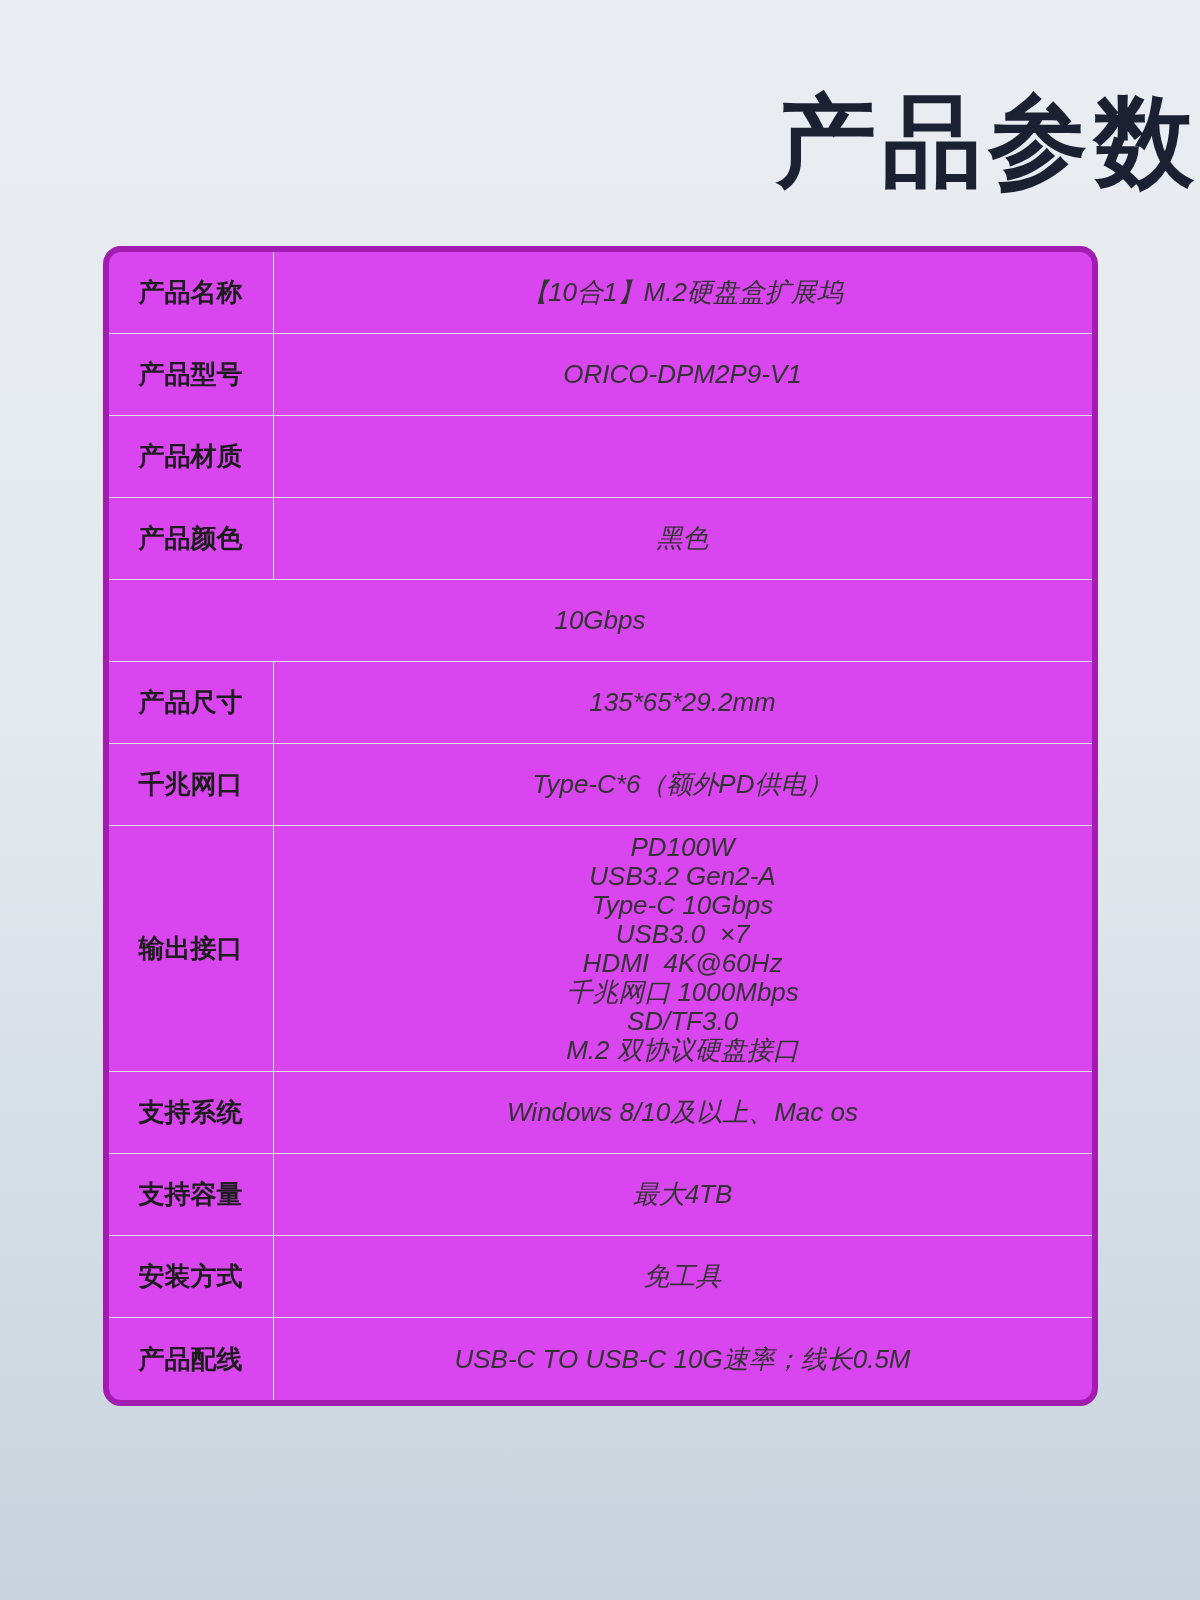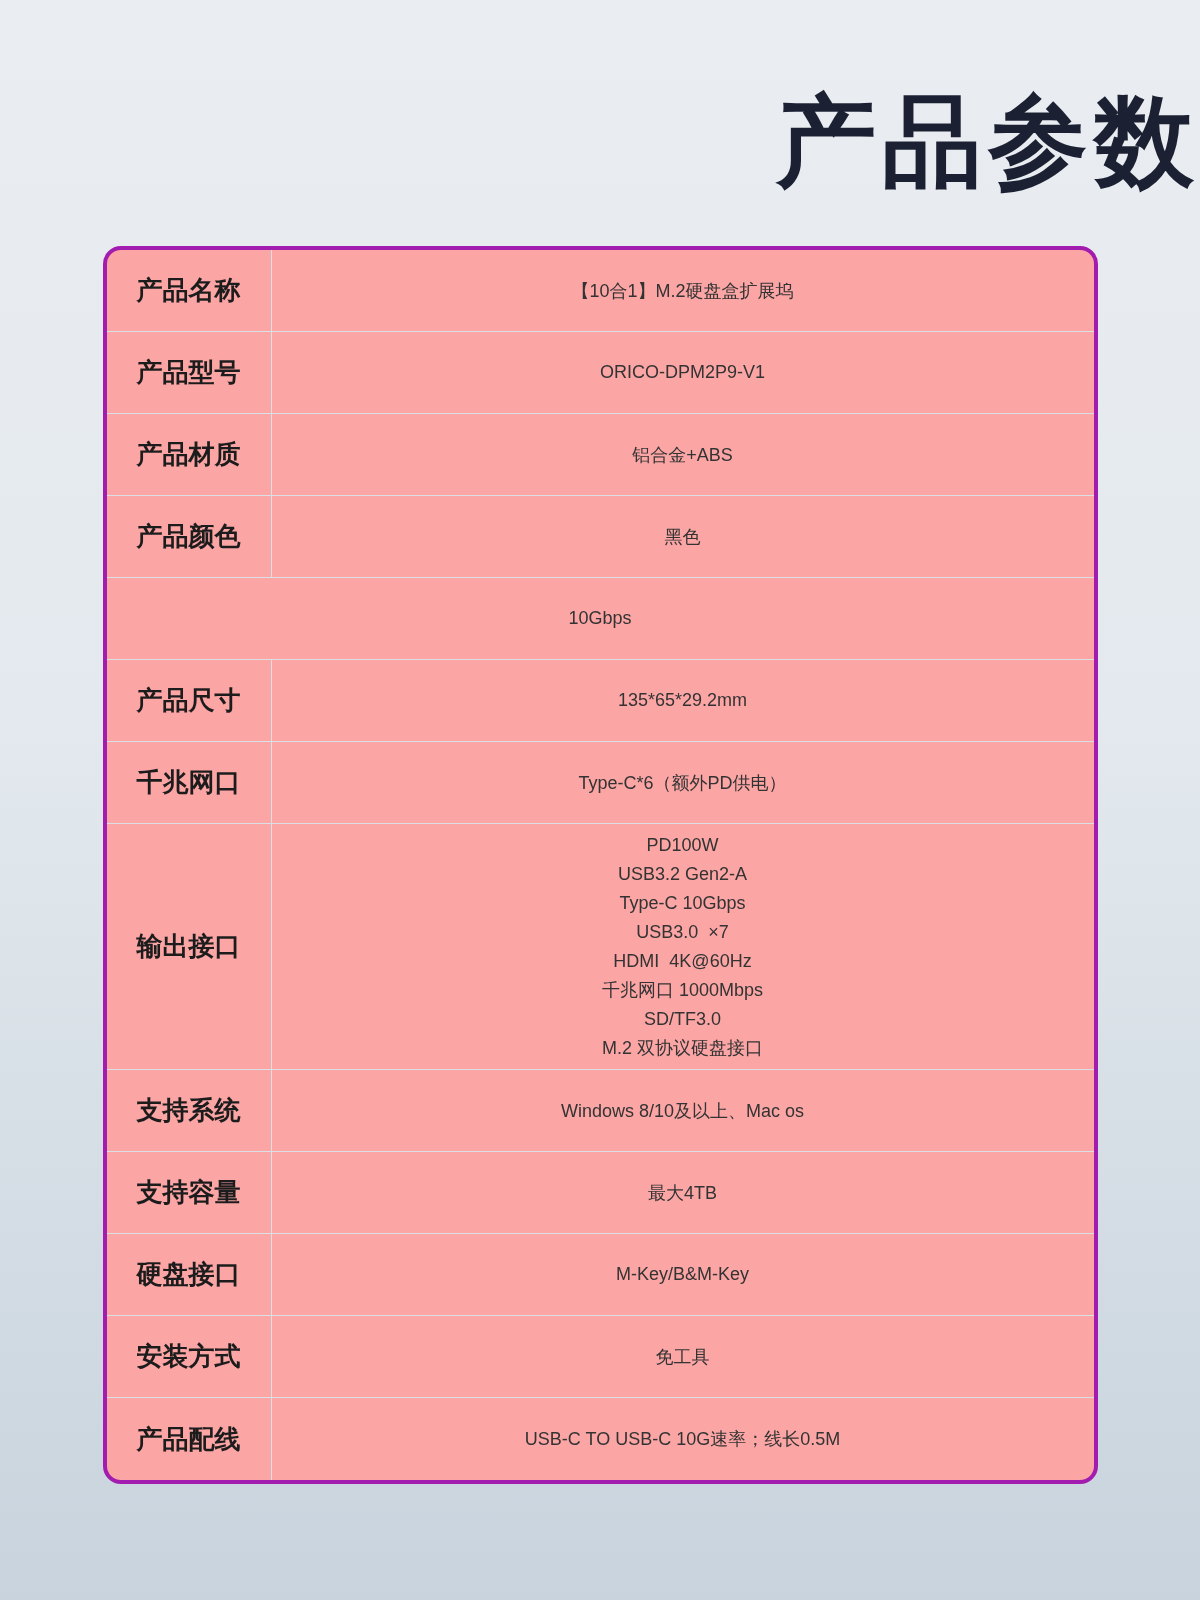--- a/index.html
+++ b/index.html
@@ -17,22 +17,22 @@
     text-align: right;
     font-size: 100px;
     font-weight: 900;
     letter-spacing: 6px;
     color: #1b2133;
     line-height: 1.15;
   }
   .spec-card {
     width: 995px;
     margin: 47px auto 14px auto;
-    background: #fca5a5;
-    border: 4px solid #a21caf;
+    background: #d946ef;
+    border: 6px solid #a21caf;
     border-radius: 18px;
     overflow: hidden;
   }
   .spec-row {
     display: flex;
     align-items: stretch;
     height: 82px;
     border-bottom: 1px solid #dcdfe4;
   }
   .spec-row.tall { height: 246px; }
@@ -47,25 +47,26 @@
     font-size: 26px;
     font-weight: 700;
     color: #1c1c1c;
   }
   .spec-value {
     flex: 1;
     display: flex;
     flex-direction: column;
     align-items: center;
     justify-content: center;
-    font-size: 18px;
+    font-size: 26px;
     font-weight: 400;
     color: #333333;
     white-space: pre-wrap;
     text-align: center;
+    font-style: italic;
   }
   .spec-value .line {
     line-height: 29px;
     white-space: pre-wrap;
   }
 </style>
 </head>
 <body>
 
 <h1 class="page-title">产品参数</h1>
@@ -77,21 +78,20 @@
     <div class="spec-value">【10合1】M.2硬盘盒扩展坞</div>
   </div>
 
   <div class="spec-row">
     <div class="spec-label">产品型号</div>
     <div class="spec-value">ORICO-DPM2P9-V1</div>
   </div>
 
   <div class="spec-row">
     <div class="spec-label">产品材质</div>
-    <div class="spec-value">铝合金+ABS</div>
   </div>
 
   <div class="spec-row">
     <div class="spec-label">产品颜色</div>
     <div class="spec-value">黑色</div>
   </div>
 
   <div class="spec-row">
     <div class="spec-value">10Gbps</div>
   </div>
@@ -123,24 +123,20 @@
   <div class="spec-row">
     <div class="spec-label">支持系统</div>
     <div class="spec-value">Windows 8/10及以上、Mac os</div>
   </div>
 
   <div class="spec-row">
     <div class="spec-label">支持容量</div>
     <div class="spec-value">最大4TB</div>
   </div>
 
-  <div class="spec-row">
-    <div class="spec-label">硬盘接口</div>
-    <div class="spec-value">M-Key/B&amp;M-Key</div>
-  </div>
 
   <div class="spec-row">
     <div class="spec-label">安装方式</div>
     <div class="spec-value">免工具</div>
   </div>
 
   <div class="spec-row">
     <div class="spec-label">产品配线</div>
     <div class="spec-value">USB-C TO USB-C 10G速率；线长0.5M</div>
   </div>

